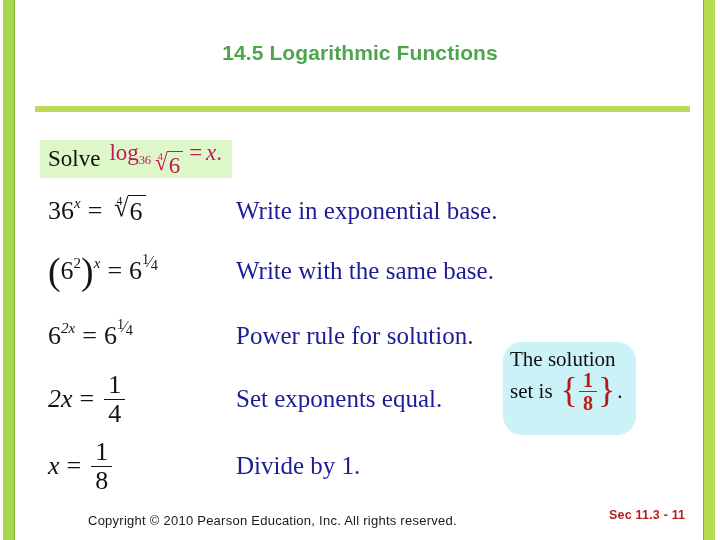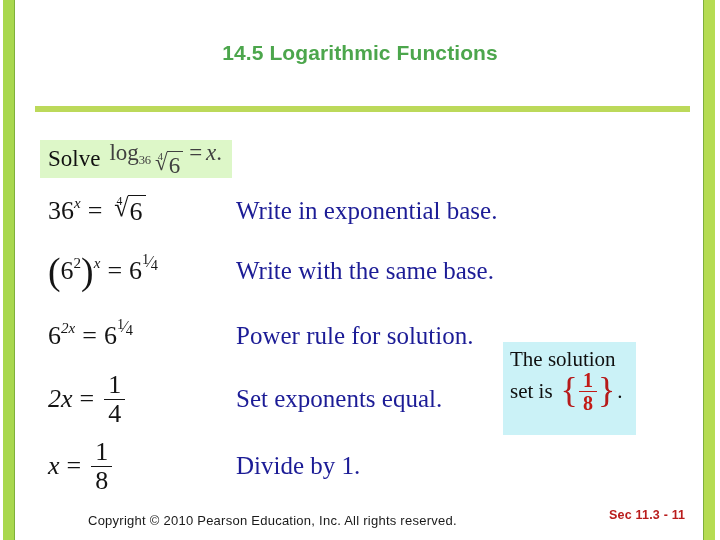--- a/index.html
+++ b/index.html
@@ -79,21 +79,21 @@
   }
   .solve-word {
     font-family: "Liberation Serif", "DejaVu Serif", serif;
     font-size: 23px;
     color: #101010;
     margin-right: 9px;
   }
   .solve-expr {
     font-family: "Liberation Serif", "DejaVu Serif", serif;
     font-size: 23px;
-    color: #404040;
+    color: #be185d;
     display: flex;
     align-items: baseline;
     white-space: nowrap;
   }
   .sub {
     font-size: 0.55em;
     vertical-align: baseline;
     position: relative;
     top: 4px;
     letter-spacing: -0.3px;
@@ -187,20 +187,21 @@
   
   .callout {
     position: absolute;
     left: 503px;
     top: 342px;
     width: 133px;
     height: 93px;
     background: #cbf2f7;
     box-sizing: border-box;
     padding: 6px 7px 0 7px;
+    border-radius: 19px;
   }
   .callout-line1 {
     font-family: "Liberation Serif", "DejaVu Serif", serif;
     font-size: 21px;
     color: #101010;
     line-height: 1.05;
     white-space: nowrap;
   }
   .callout-line2 {
     font-family: "Liberation Serif", "DejaVu Serif", serif;

